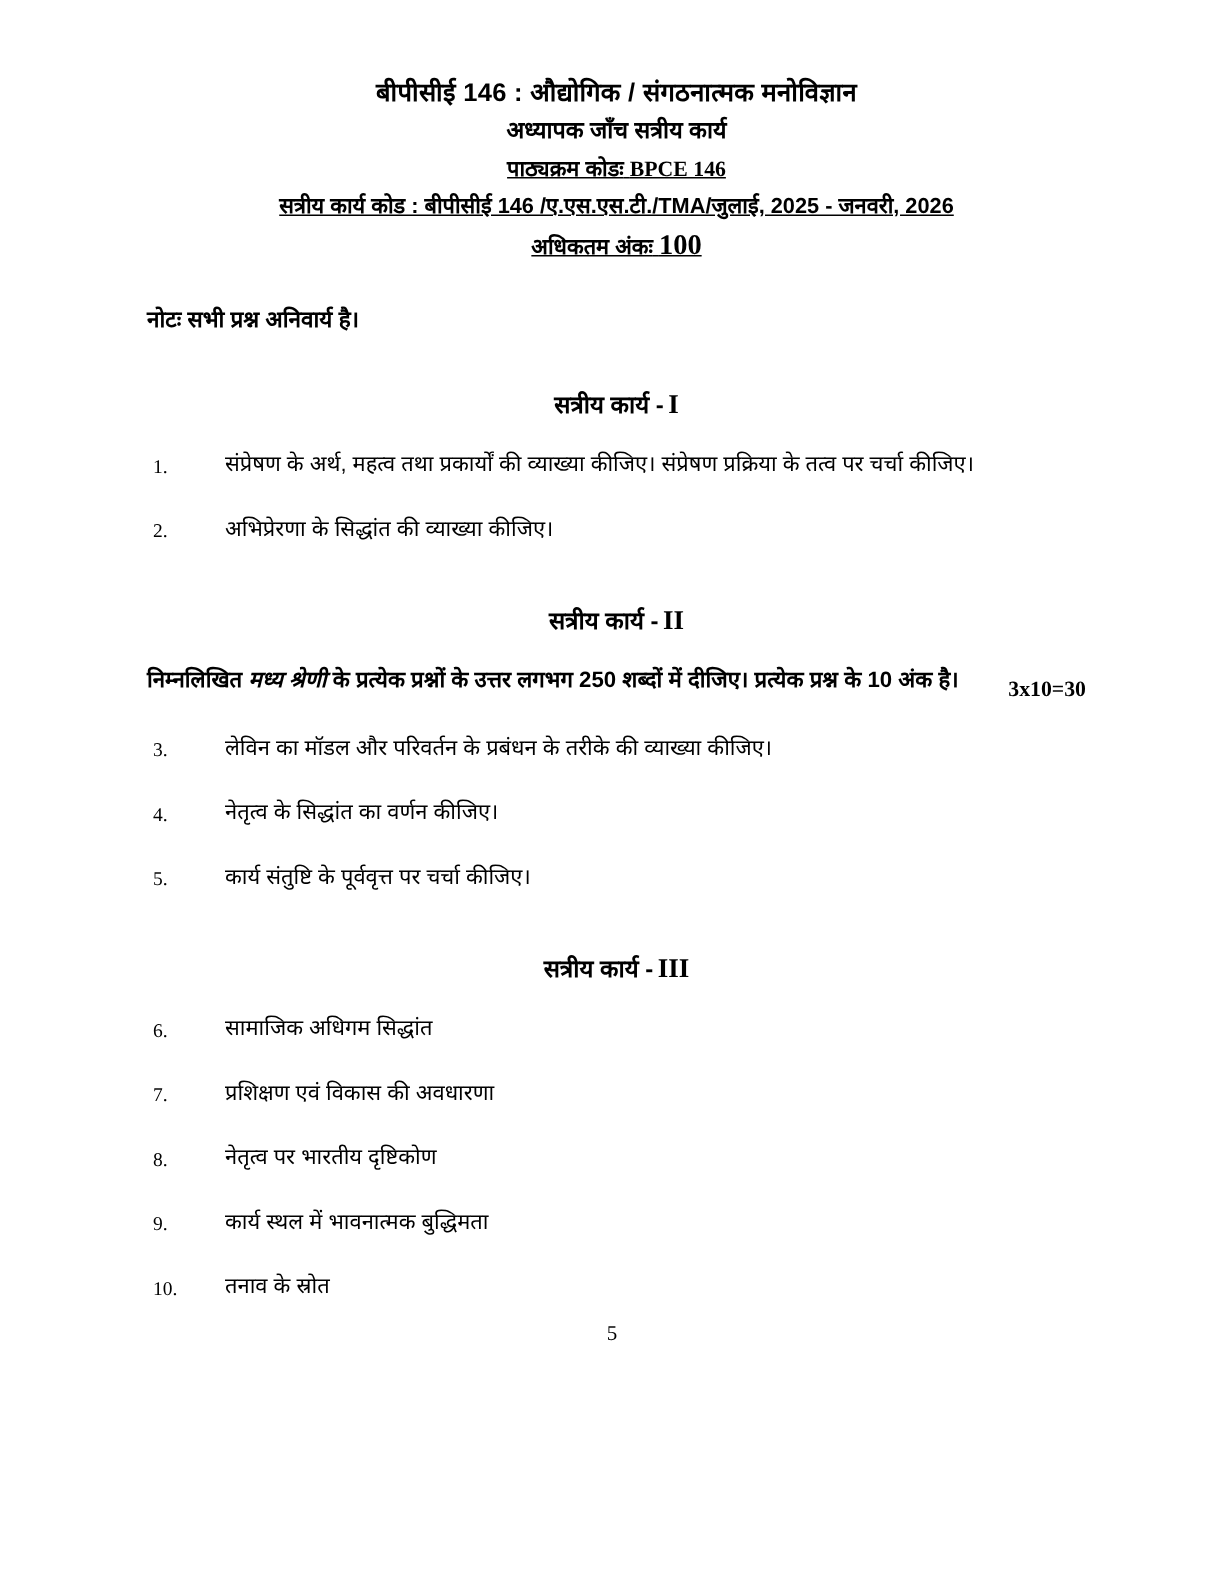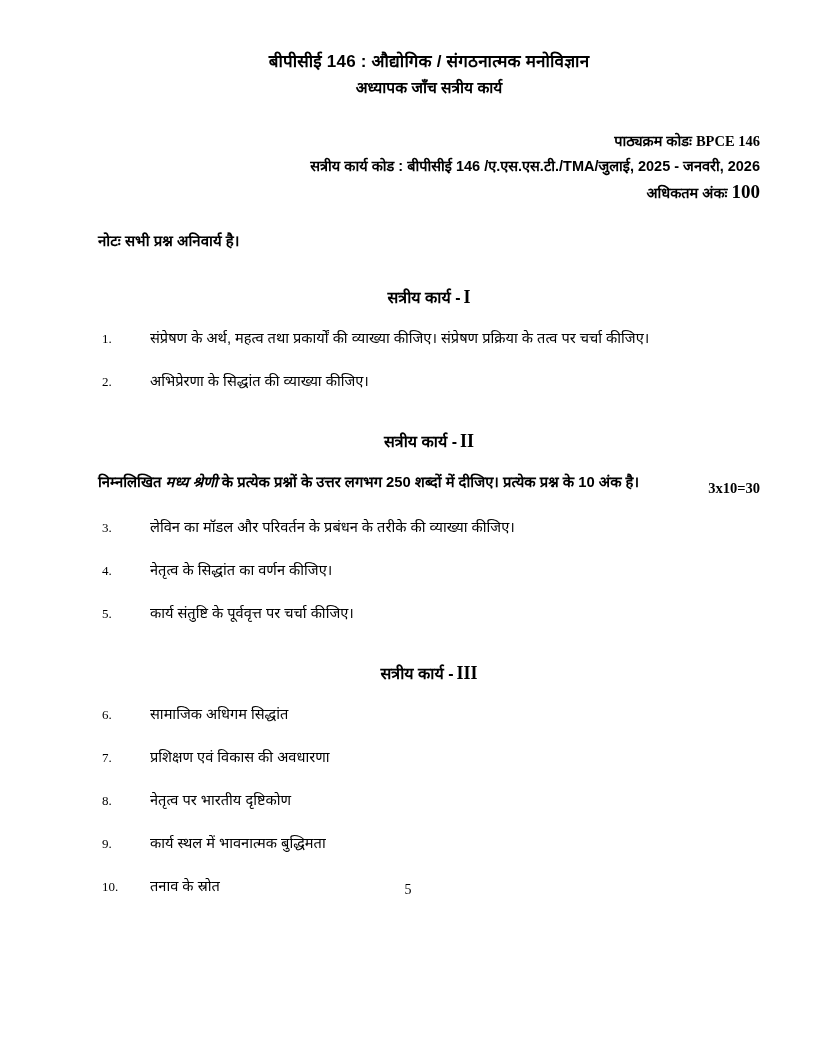--- a/index.html
+++ b/index.html
@@ -13,46 +13,47 @@
     font-family: "Liberation Sans", "DejaVu Sans", sans-serif;
     color: #000000;
     position: relative;
     overflow: hidden;
   }
   .page {
     position: relative;
     width: 816px;
     height: 956px;
     box-sizing: border-box;
-    padding: 42px 56px 0 98px;
+    padding: 42px 92px 0 98px;
   }
 
   
   .doc-title {
     text-align: center;
     font-weight: bold;
     font-size: 17px;
     letter-spacing: .2px;
     line-height: 27px;
     margin: 6px 0 0 0;
   }
   .doc-subtitle {
     text-align: center;
     font-weight: bold;
     font-size: 15.5px;
     line-height: 26px;
     margin: 0;
   }
 
   .meta-block {
-    margin-top: 28px;
-    text-align: right;
+    margin-top: 0;
+    text-align: center;
     font-weight: bold;
     font-size: 14.5px;
     line-height: 25px;
+    text-decoration: underline;
   }
   .meta-line { display: block; white-space: nowrap; }
   .meta-line .lat { font-family: "Liberation Serif", "DejaVu Serif", serif; }
   .meta-small { font-size: 19px; font-family: "Liberation Serif","DejaVu Serif",serif; }
 
   
   .note-line {
     margin-top: 24px;
     font-size: 15px;
     font-weight: bold;

